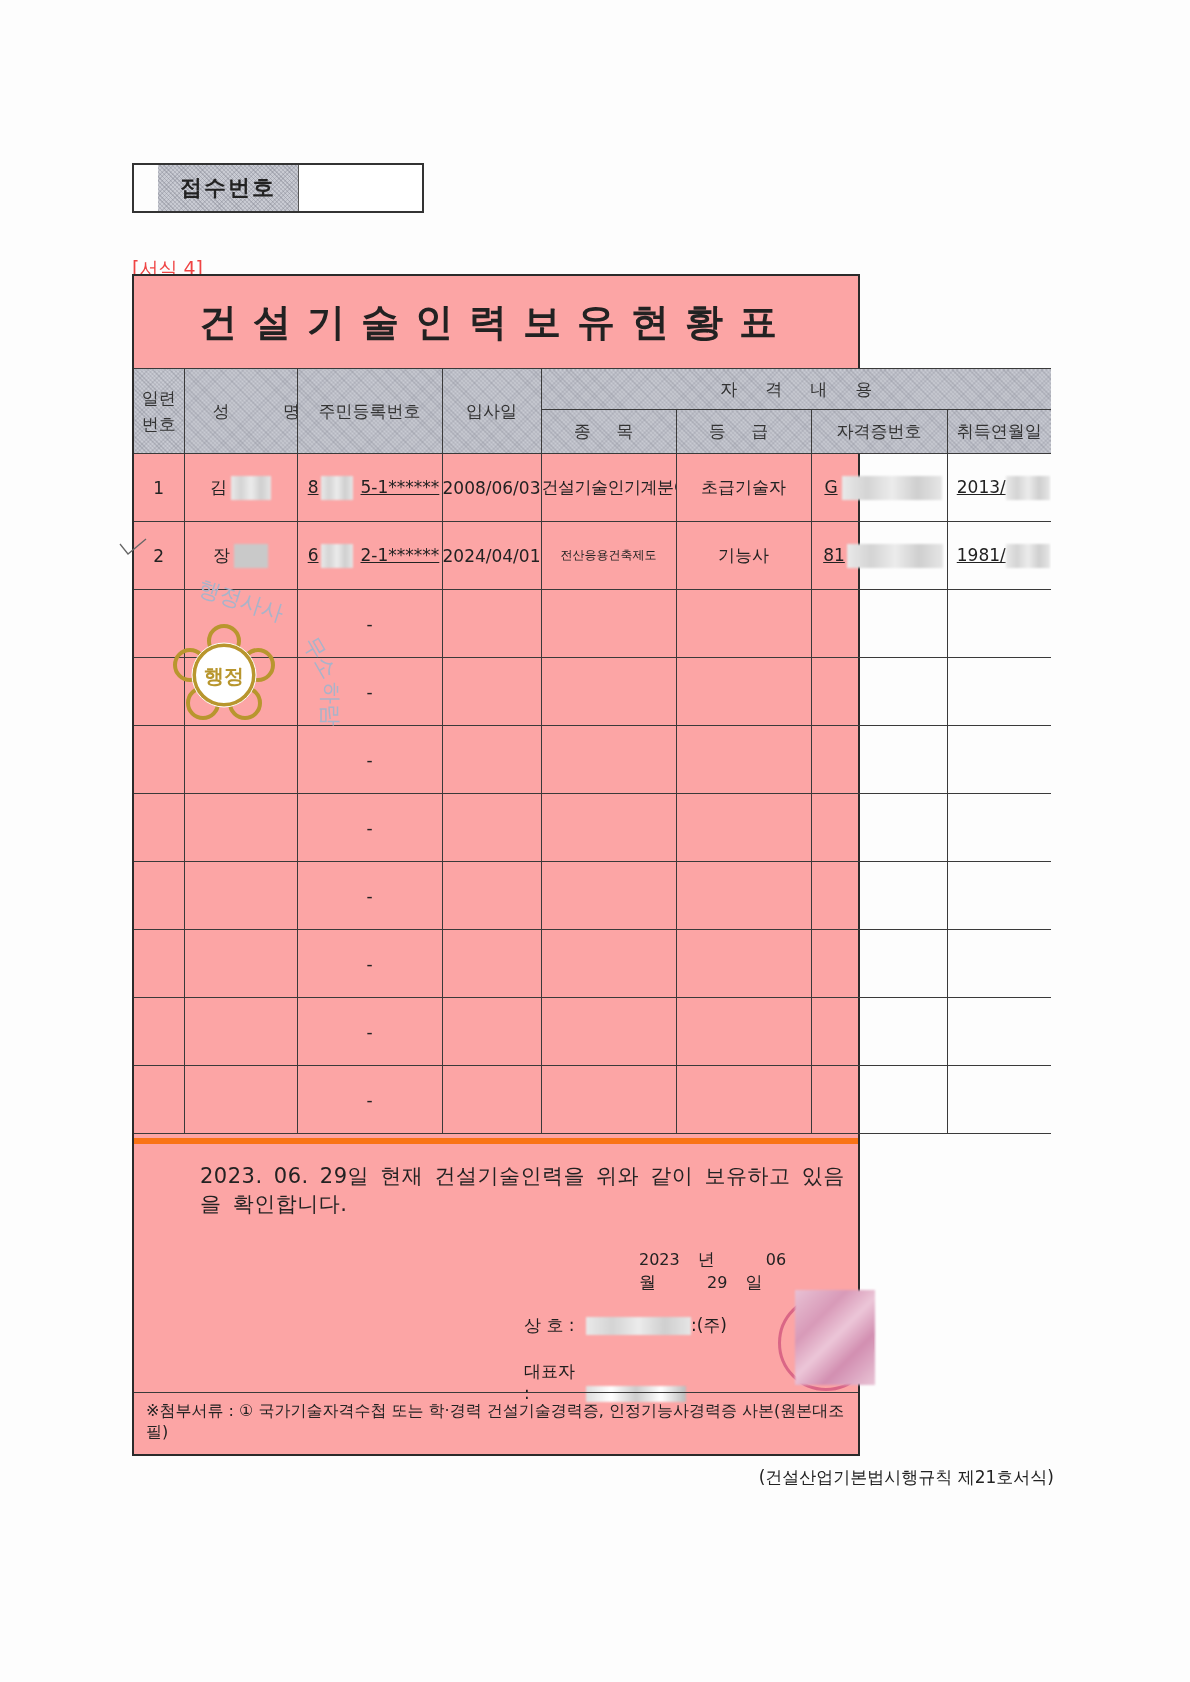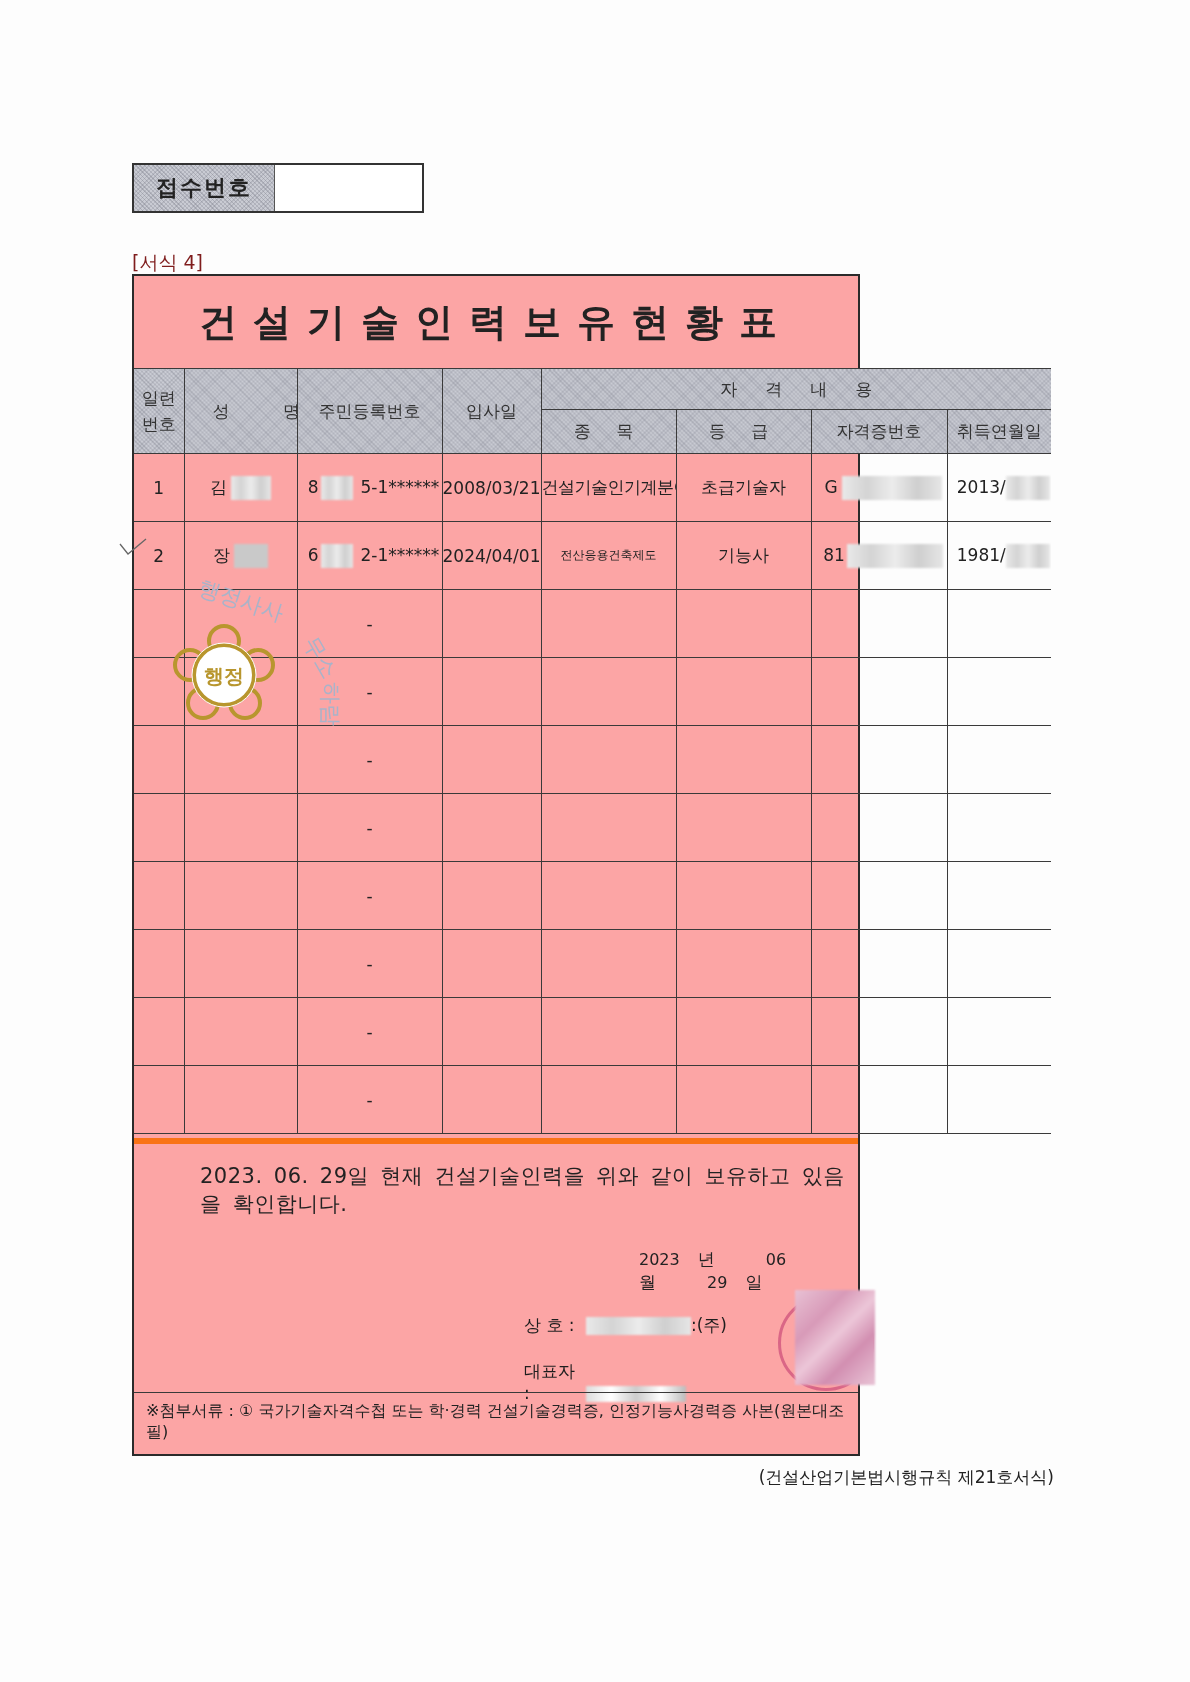--- a/index.html
+++ b/index.html
@@ -7,25 +7,25 @@
     width: 1190px; height: 1682px; background: #fdfdfd; position: relative; overflow: hidden;
     font-family: "DejaVu Sans", "Liberation Sans", sans-serif; color: #1e1e1e;
   }
   .abs { position: absolute; }
   .hatch {
     background-color: #c9cbd3;
     background-image: repeating-linear-gradient(45deg, rgba(120,122,135,0.35) 0 1px, transparent 1px 3px),
                       repeating-linear-gradient(-45deg, rgba(120,122,135,0.25) 0 1px, transparent 1px 3px);
   }
   
-  .receipt { left: 132px; top: 163px; width: 292px; height: 50px; border: 2px solid #333; display: flex; box-sizing: border-box; }
+  .receipt { left: 132px; top: 163px; width: 292px; height: 50px; border: 2px solid #333; display: flex; box-sizing: border-box; padding-left: 24px; }
   .receipt .lbl { width: 140px; border-right: 1px solid #555; display: flex; align-items: center; justify-content: center;
     font-weight: bold; font-size: 22px; letter-spacing: 2px; color: #222; }
   .receipt .val { flex: 1; background: #fff; }
-  .form-no { left: 132px; top: 250px; font-size: 19px; color: #7f1d1d; }
+  .form-no { left: 132px; top: 256px; font-size: 19px; color: #ef4444; }
 
   
   .frame { left: 132px; top: 274px; width: 728px; height: 1182px; border: 2px solid #2b2b2b; box-sizing: border-box; background: #fca5a5; }
   .title-row { position: absolute; left: 0; top: 0; right: 0; height: 92px; border-bottom: 2px solid #2b2b2b; display: flex;
     align-items: center; justify-content: center; }
   .title-row span { font-size: 38px; font-weight: bold; letter-spacing: 16px; color: #222; }
 
   table.grid { position: absolute; left: 0; top: 92px; border-collapse: collapse; table-layout: fixed; width: 917px; }
   table.grid td, table.grid th { border: 1px solid #3a3a3a; padding: 0; text-align: center; vertical-align: middle; overflow: hidden; white-space: nowrap; }
   table.grid tr td:first-child, table.grid tr th:first-child { border-left: none; }
@@ -33,21 +33,21 @@
   table.grid th { font-weight: normal; font-size: 17px; color: #333; }
   .h1 th { height: 40px; }
   .h2 th { height: 43px; }
   .spaced { letter-spacing: 28px; padding-left: 28px !important; }
   .spaced2 { letter-spacing: 10px; }
   table.grid td { height: 67px; font-size: 17px; color: #222; }
   td.big { font-size: 21px; }
   td.small { font-size: 14px; letter-spacing: -0.5px; }
   td.mid { font-size: 16px; }
   .blur { display: inline-block; vertical-align: middle; height: 24px; background: linear-gradient(90deg,#e9e9e9,#d4d4d4,#ececec,#cfcfcf,#e6e6e6); filter: blur(1px); }
-  .cell-left { text-align: left; padding-left: 8px !important; }
+  .cell-left { text-align: left; padding-left: 8px !important; text-decoration: underline; }
 
   .confirm-area { position: absolute; left: 0; right: 0; top: 862px; height: 254px; border-top: 6px solid #f97316; text-decoration: underline; }
   .confirm { position: absolute; left: 66px; top: 18px; font-size: 21px; color: #222; letter-spacing: 0.5px; word-spacing: 4px; }
   .date { position: absolute; left: 505px; top: 104px; font-size: 16px; color: #222; }
   .date span { margin-right: 18px; }
   .date .unit { margin-right: 46px; font-size: 17px; }
   .company { position: absolute; left: 390px; top: 170px; font-size: 17px; }
   .ceo { position: absolute; left: 390px; top: 216px; font-size: 17px; }
   .company .k, .ceo .k { display: inline-block; width: 62px; letter-spacing: 0; }
   .attach { position: absolute; left: 0; right: 0; top: 1116px; bottom: 0; border-top: 1px solid #3a3a3a; font-size: 16px; color: #222; }
@@ -98,21 +98,21 @@
       <th class="hatch spaced2">종 목</th>
       <th class="hatch spaced2">등 급</th>
       <th class="hatch">자격증번호</th>
       <th class="hatch">취득연월일</th>
     </tr>
 
     <tr>
       <td>1</td>
       <td class="big"><span>김</span><span class="blur" style="width:40px;margin-left:4px"></span></td>
       <td class="cell-left"><span>8</span><span class="blur" style="width:32px;margin:0 8px 0 2px"></span><span>5-1******</span></td>
-      <td class="mid">2008/03/21</td>
+      <td class="mid">2008/06/03</td>
       <td class="small">건설기술인기계분야</td>
       <td class="big">초급기술자</td>
       <td class="cell-left"><span>G</span><span class="blur" style="width:100px;margin-left:4px"></span></td>
       <td class="cell-left mid"><span>2013/</span><span class="blur" style="width:44px"></span></td>
     </tr>
 
     <tr>
       <td>2</td>
       <td class="big"><span>장</span><span class="blur" style="width:34px;margin-left:4px;background:#c9c9c9"></span></td>
       <td class="cell-left"><span>6</span><span class="blur" style="width:32px;margin:0 8px 0 2px"></span><span>2-1******</span></td>

